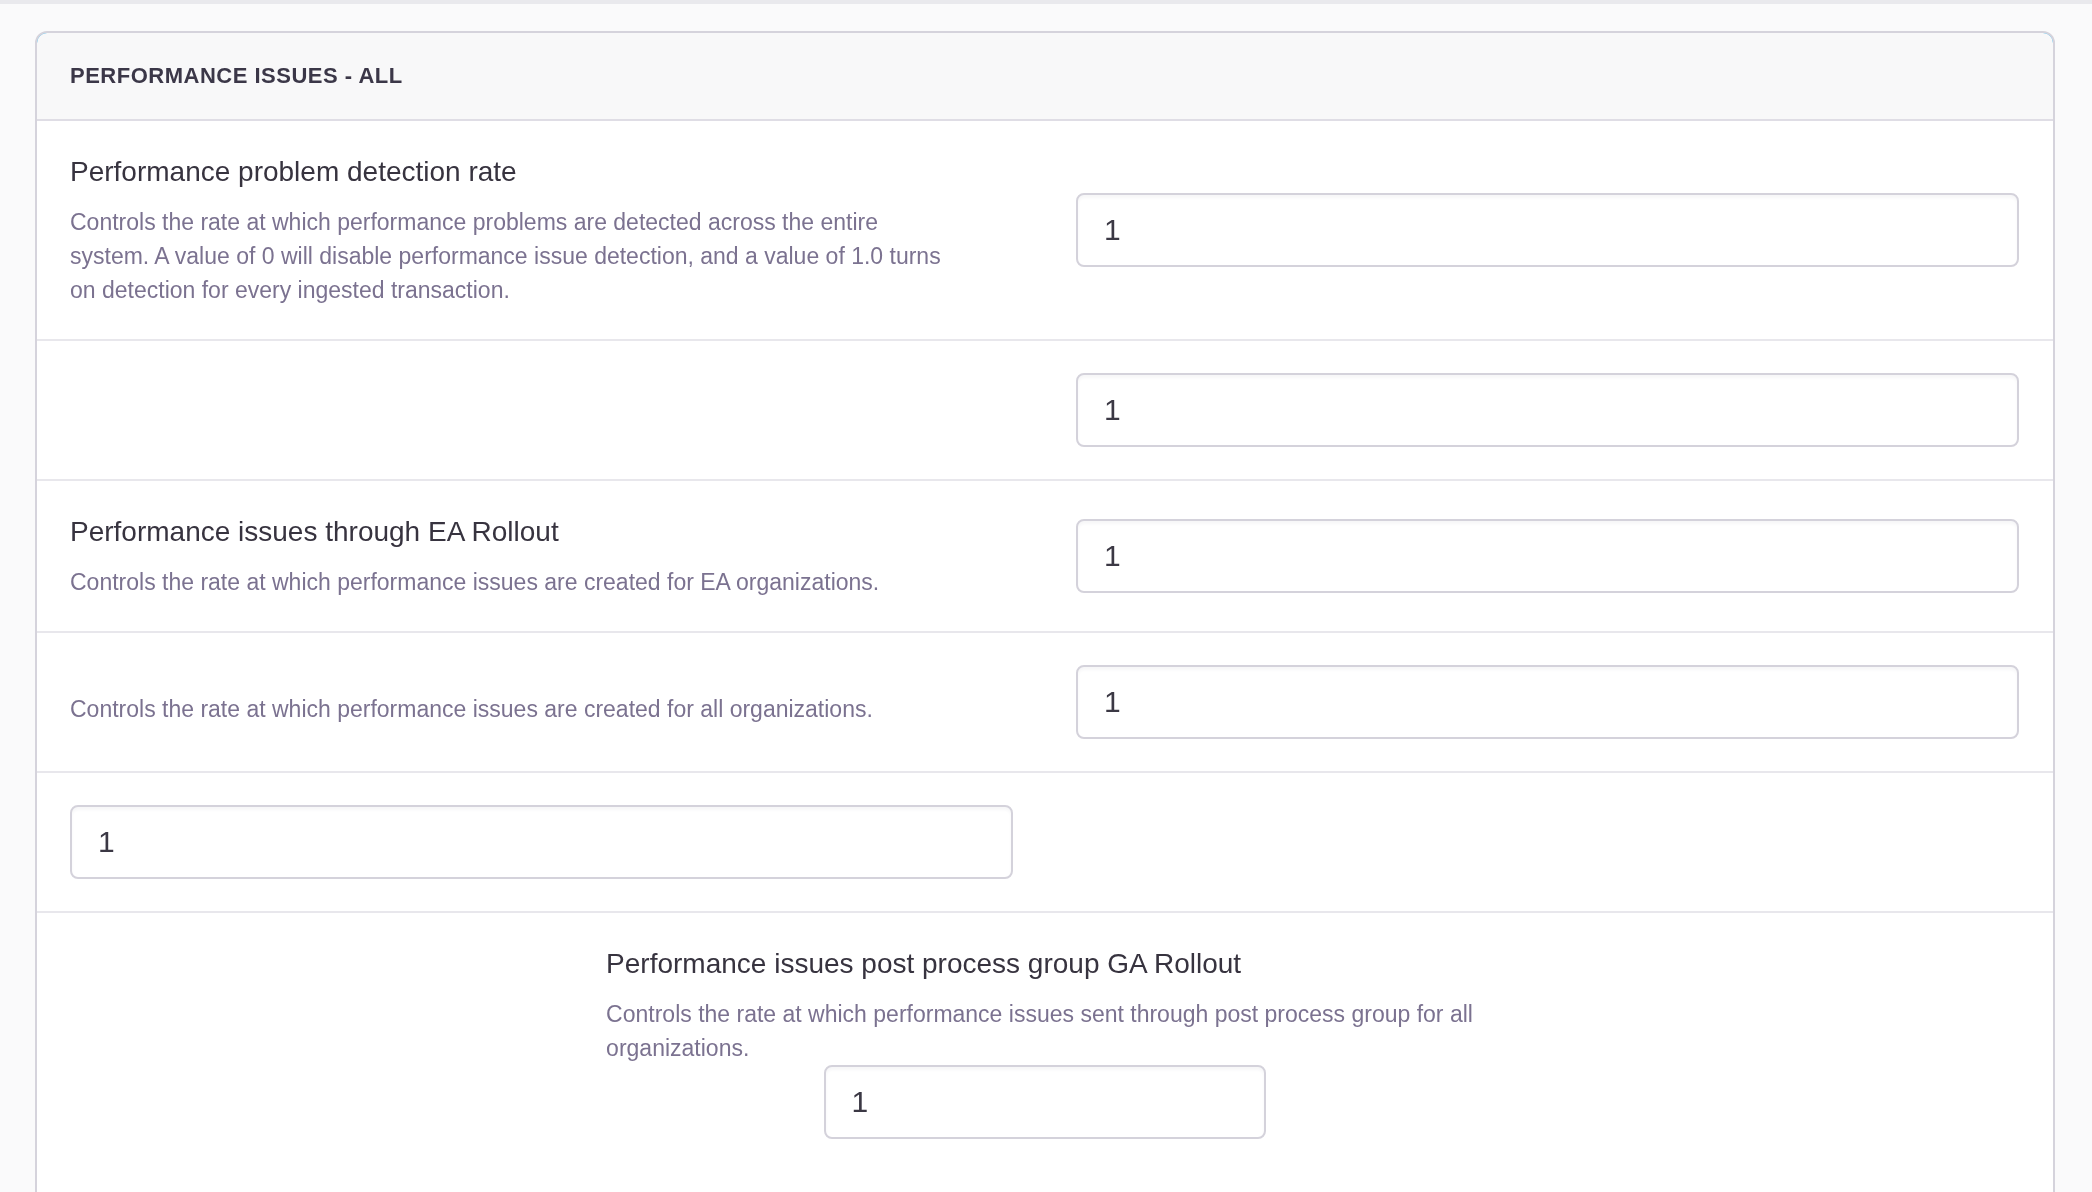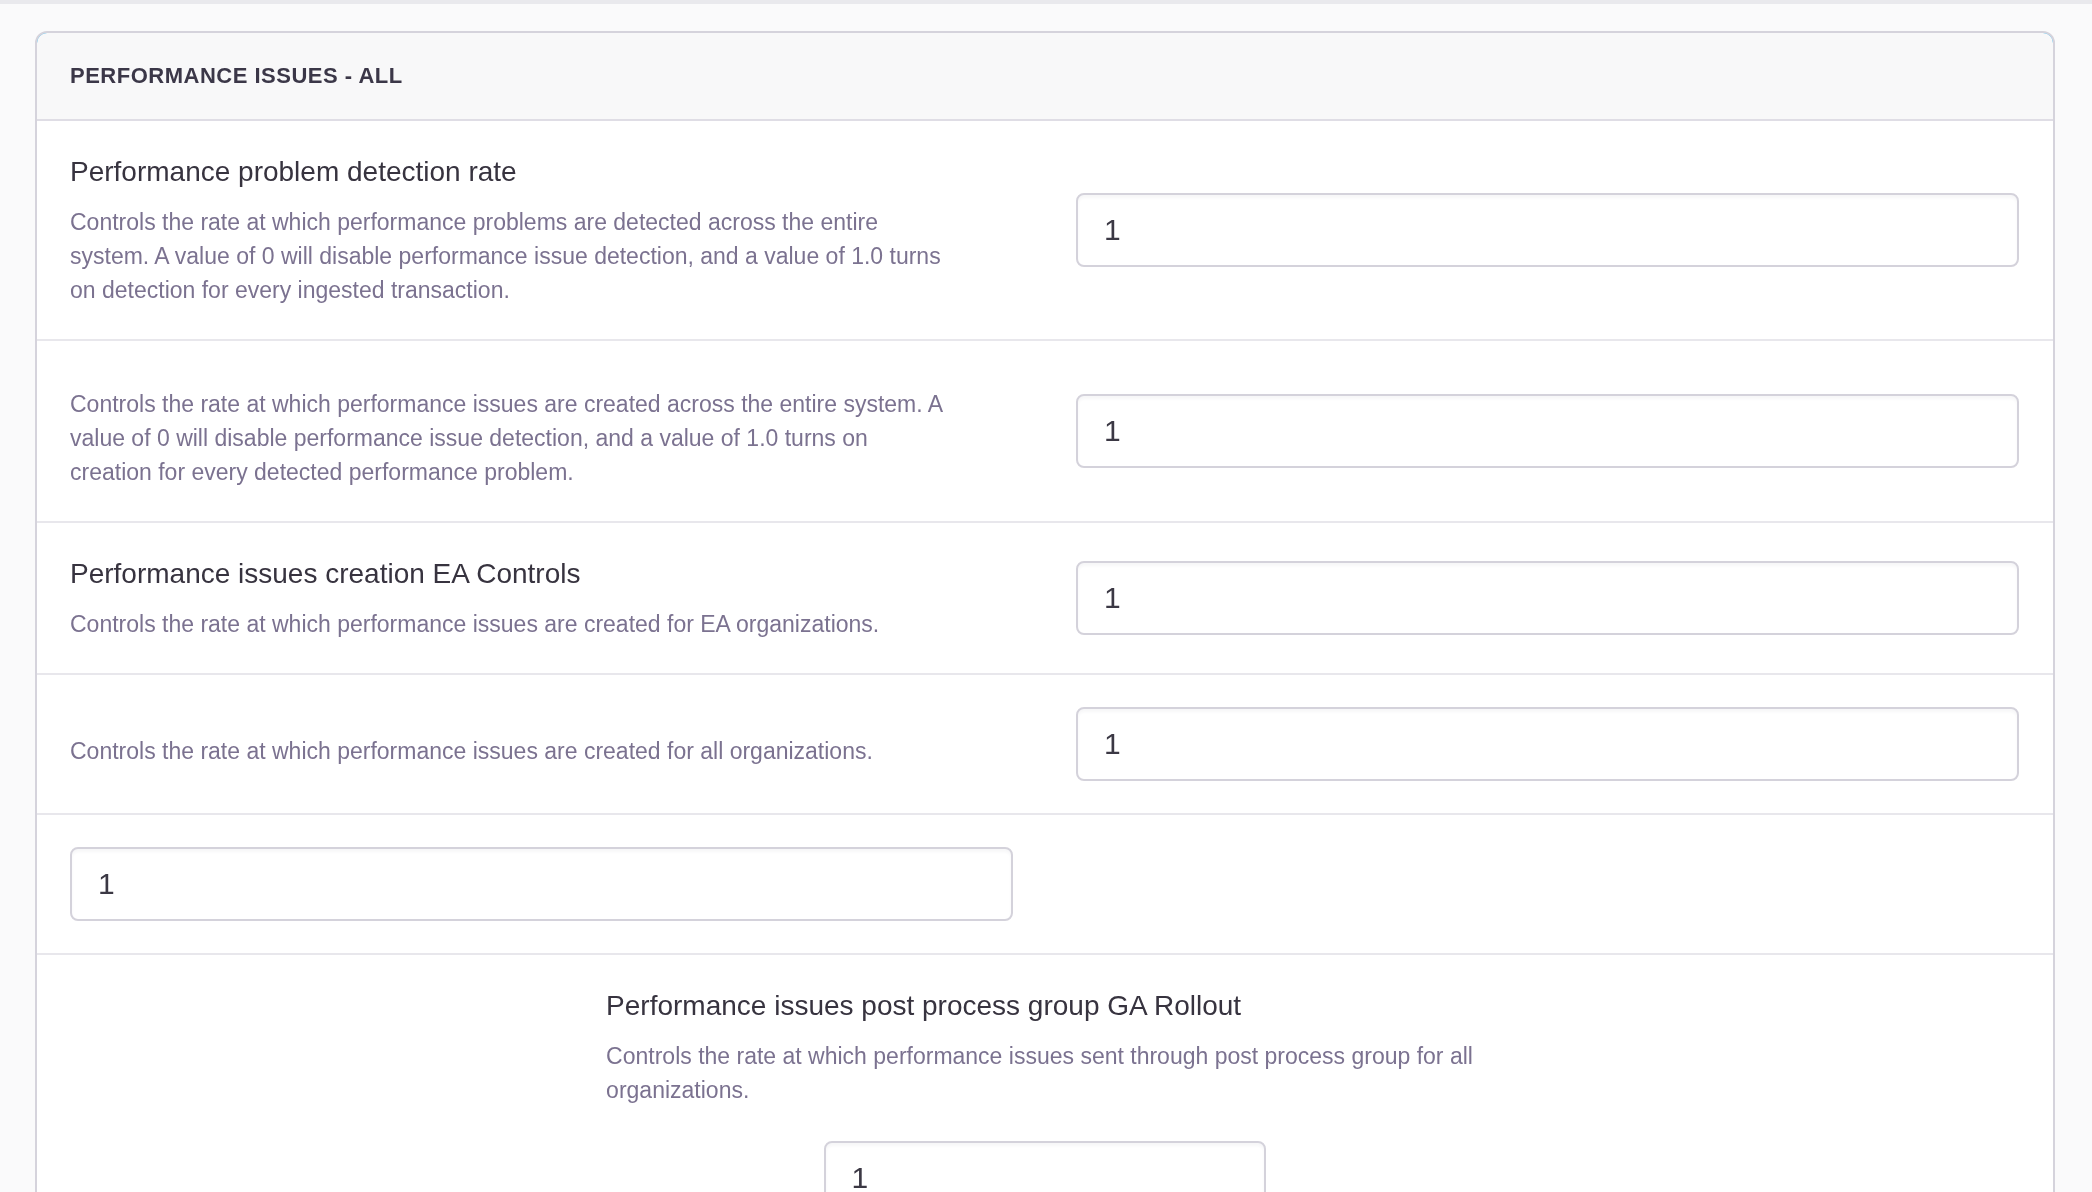--- a/index.html
+++ b/index.html
@@ -38,21 +38,20 @@
     font-weight: bold;
     letter-spacing: 0.5px;
     color: #3b3748;
   }
   .setting-row {
     display: flex;
     align-items: center;
     padding: 32px 34px 32px 33px;
     border-bottom: 2px solid #e8e7ec;
     background: #ffffff;
-    gap: 34px;
   }
   .setting-row:last-child {
     border-bottom: none;
     padding-bottom: 16px;
     flex-direction: column;
   }
   .setting-info {
     flex: 1 1 auto;
     max-width: 1010px;
     padding-right: 10px;
@@ -105,32 +104,29 @@
 system. A value of 0 will disable performance issue detection, and a value of 1.0 turns
 on detection for every ingested transaction.</div>
     </div>
     <div class="setting-input-wrap">
       <input class="setting-input" type="text" value="1" style="">
     </div>
   </div>
 
   <div class="setting-row">
     <div class="setting-info">
-      <div class="setting-description">Controls the rate at which performance issues are created across the entire system. A
-value of 0 will disable performance issue detection, and a value of 1.0 turns on
-creation for every detected performance problem.</div>
     </div>
     <div class="setting-input-wrap">
       <input class="setting-input" type="text" value="1" style="">
     </div>
   </div>
 
   <div class="setting-row">
     <div class="setting-info">
-      <div class="setting-label">Performance issues creation EA Controls</div>
+      <div class="setting-label">Performance issues through EA Rollout</div>
       <div class="setting-description">Controls the rate at which performance issues are created for EA organizations.</div>
     </div>
     <div class="setting-input-wrap">
       <input class="setting-input" type="text" value="1" style="">
     </div>
   </div>
 
   <div class="setting-row">
     <div class="setting-info">
       <div class="setting-description">Controls the rate at which performance issues are created for all organizations.</div>

